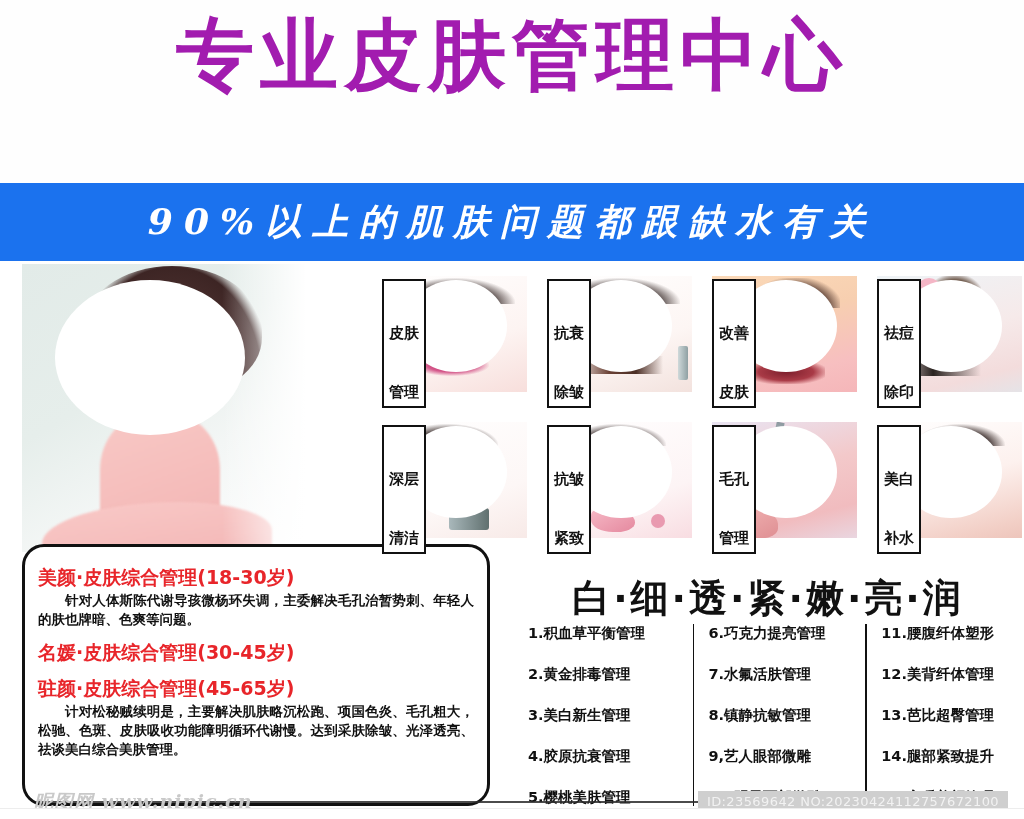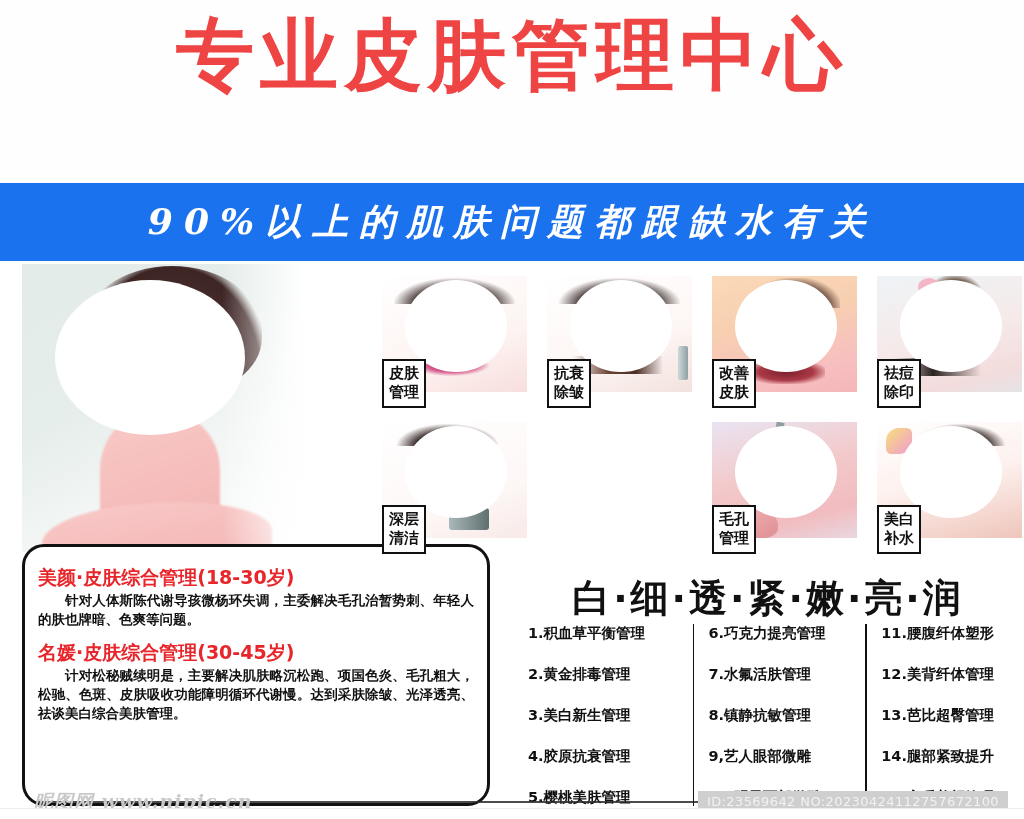--- a/index.html
+++ b/index.html
@@ -6,21 +6,21 @@
   body{
     font-family:"DejaVu Sans","Liberation Sans",sans-serif;
     width:1024px;height:819px;overflow:hidden;
   }
   .poster{position:relative;width:1024px;height:819px;background:#ffffff;overflow:hidden;}
 
   
   .header{position:absolute;left:0;top:0;width:1024px;height:180px;background:#fefefe;}
   .title-main{
     position:absolute;left:0;top:12px;width:1024px;text-align:center;
-    color:#ef4444;font-weight:bold;font-size:78px;line-height:86px;
+    color:#a21caf;font-weight:bold;font-size:78px;line-height:86px;
     letter-spacing:6px;white-space:nowrap;
     font-family:"DejaVu Sans","Liberation Sans",sans-serif;
   }
   .title-sub{
     position:absolute;left:0;top:104px;width:1024px;text-align:center;
     color:#111;font-weight:bold;font-size:46px;line-height:56px;
     letter-spacing:9px;white-space:nowrap;
   }
 
   
@@ -76,21 +76,21 @@
   }
   .tile .bottom-fade{
     position:absolute;left:0;bottom:0;width:100%;height:16px;background:#fff;
   }
   .tile-label{
     position:absolute;left:0;bottom:0;
     border:2px solid #111;background:#ffffff;color:#111;
     font-size:15px;font-weight:bold;line-height:19px;
     padding:3px 5px 4px 5px;text-align:center;white-space:nowrap;z-index:5;
   }
-  .tile-label span{display:block;}
+  .tile-label span{display:block;margin-top:40px;}
 
   
   .slogan{
     position:absolute;left:528px;top:552px;width:480px;text-align:center;
     font-size:38px;font-weight:bold;color:#111;letter-spacing:3px;white-space:nowrap;margin-top:21px;
   }
 
   
   .card{
     position:absolute;left:22px;top:544px;width:468px;height:262px;
@@ -210,20 +210,32 @@
       <div style="position:absolute;left:28%;top:2px;width:22px;height:18px;background:#f4b6c6;border-radius:50%;"></div>
       <div style="position:absolute;left:12%;top:82px;width:60%;height:18px;background:linear-gradient(90deg,rgba(30,25,22,0) 0%,#2a2320 45%,rgba(42,35,32,0) 100%);"></div>
       <div class="face-mask"></div>
       <div class="bottom-fade"></div>
       <div class="tile-label">
         <span>祛痘</span>
         <span>除印</span>
       </div>
     </div>
 
+    <div class="tile" style="left:165px;top:146px;">
+      <div class="img" style="background:linear-gradient(160deg,#ffffff 0%,#fdf4f5 60%,#f7d6dc 100%);"></div>
+      <div class="brow" style="left:14%;width:68%;height:22px;"></div>
+      <div style="position:absolute;left:30%;top:86px;width:44px;height:24px;background:linear-gradient(150deg,#f6b9c6,#e5899f);border-radius:30% 60% 40% 50%;"></div>
+      <div style="position:absolute;left:72%;top:92px;width:14px;height:14px;background:#e99ab0;border-radius:50%;"></div>
+      <div class="face-mask"></div>
+      <div class="bottom-fade"></div>
+      <div class="tile-label">
+        <span>抗皱</span>
+        <span>紧致</span>
+      </div>
+    </div>
 
     <div class="tile" style="left:330px;top:146px;">
       <div class="img" style="background:linear-gradient(165deg,#e9e4f2 0%,#f3c9ca 40%,#f1bcbf 70%,#e6e2ef 100%);"></div>
       <div style="position:absolute;left:42%;top:0;width:8px;height:36px;background:linear-gradient(180deg,#8d99a0,#c7d0d4);transform:rotate(12deg);"></div>
       <div style="position:absolute;left:14%;top:88px;width:46px;height:28px;background:linear-gradient(150deg,#f1b3b3,#df8f93);border-radius:40% 50% 35% 45%;"></div>
       <div class="face-mask"></div>
       <div class="bottom-fade"></div>
       <div class="tile-label">
         <span>毛孔</span>
         <span>管理</span>
@@ -243,20 +255,21 @@
     </div>
 
   </div>
 
   <div class="slogan">白·细·透·紧·嫩·亮·润</div>
 
   <div class="card">
     <h3>美颜·皮肤综合管理(18-30岁)</h3>
     <p>针对人体斯陈代谢导孩微杨环失调，主委解决毛孔治暂势刺、年轻人的肤也牌暗、色爽等问题。</p>
     <h3>名媛·皮肤综合管理(30-45岁)</h3>
+    <h3>驻颜·皮肤综合管理(45-65岁)</h3>
     <p>计对松秘贼续明是，主要解决肌肤略沉松跑、项国色炎、毛孔粗大，松驰、色斑、皮肤吸收功能障明循环代谢慢。达到采肤除皱、光泽透亮、祛谈美白综合美肤管理。</p>
   </div>
 
   <div class="svc">
     <div class="svc-col c1">
       <div class="svc-item">1.积血草平衡管理</div>
       <div class="svc-item">2.黄金排毒管理</div>
       <div class="svc-item">3.美白新生管理</div>
       <div class="svc-item">4.胶原抗衰管理</div>
       <div class="svc-item">5.樱桃美肤管理</div>

